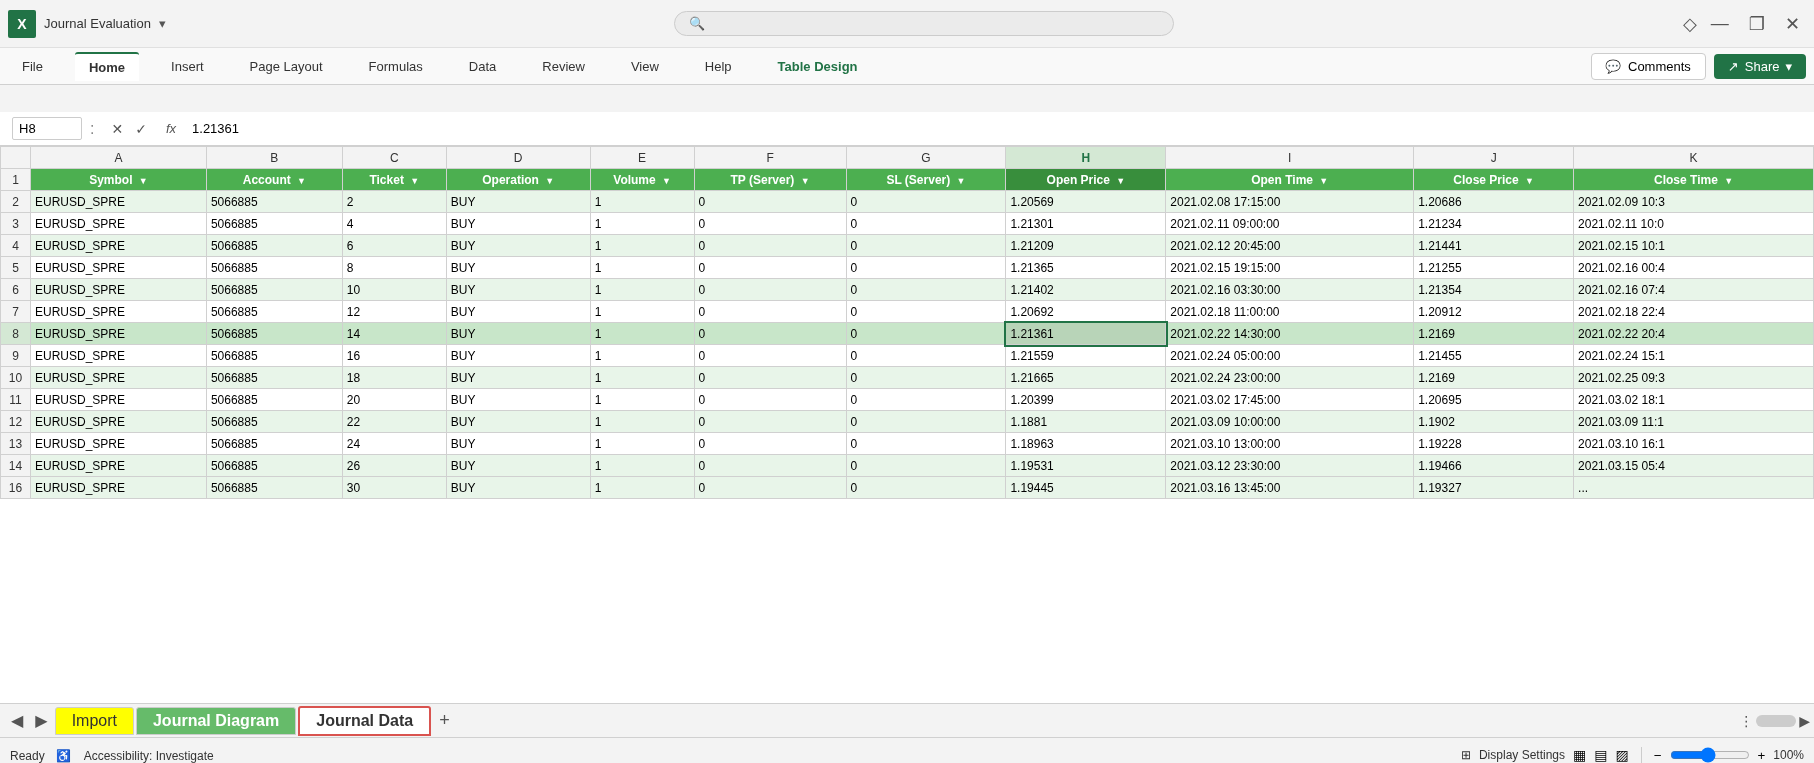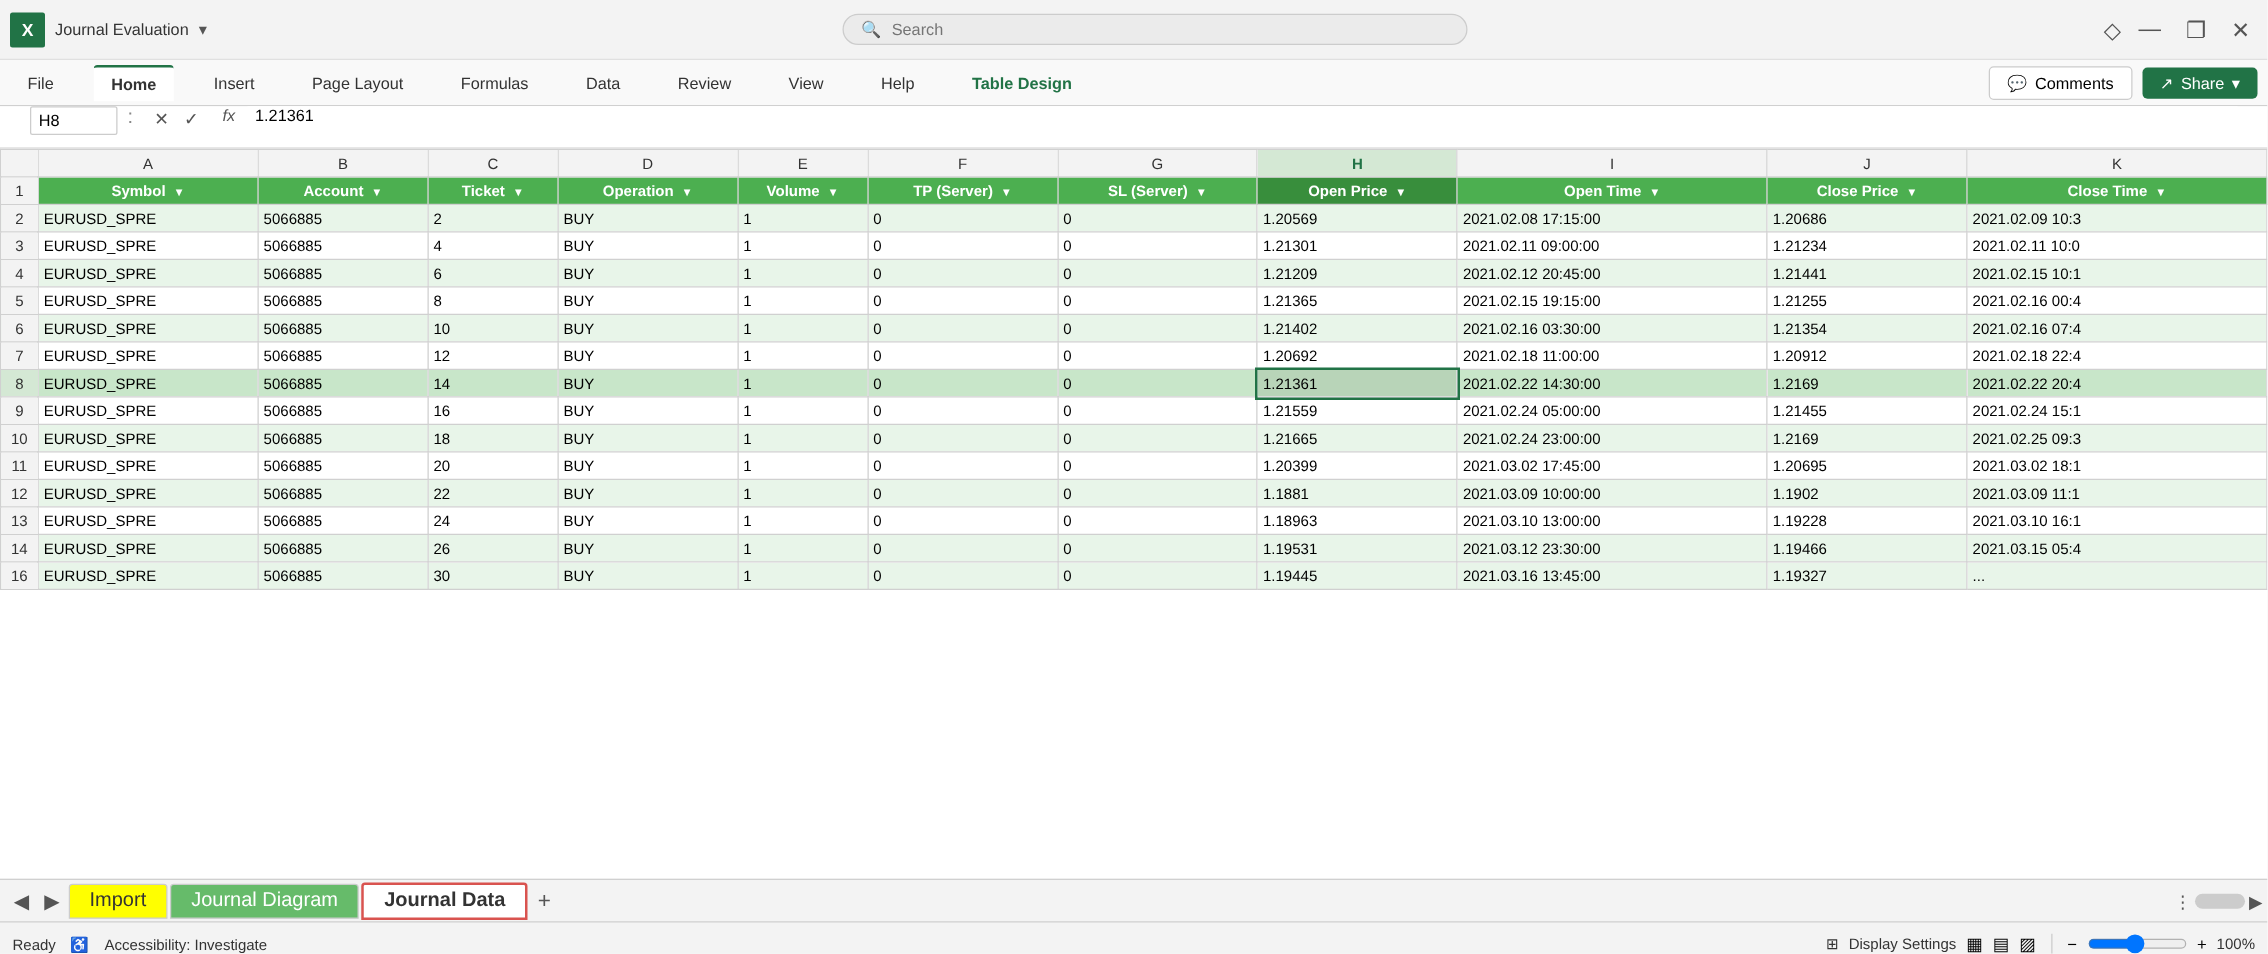--- a/index.html
+++ b/index.html
@@ -20,21 +20,21 @@
     .ribbon { background: #f9f9f9; border-bottom: 1px solid #d0d0d0; }
     .ribbon-tabs { display: flex; align-items: center; padding: 0 8px; height: 36px; gap: 18px; }
     .ribbon-tab { padding: 6px 14px; font-size: 13px; cursor: pointer; color: #333; border-radius: 3px 3px 0 0; }
     .ribbon-tab.active { background: white; border-top: 2px solid #217346; font-weight: 600; }
     .ribbon-tab.table-design { color: #217346; font-weight: 600; }
     .ribbon-actions { margin-left: auto; display: flex; gap: 8px; align-items: center; }
     .btn-comments { background: white; border: 1px solid #ccc; border-radius: 4px; padding: 5px 14px; font-size: 13px; cursor: pointer; display: flex; align-items: center; gap: 6px; }
     .btn-share { background: #217346; border: none; border-radius: 4px; padding: 5px 14px; font-size: 13px; color: white; cursor: pointer; display: flex; align-items: center; gap: 6px; }
 
     
-    .formula-bar { display: flex; align-items: flex-start; background: white; border-bottom: 1px solid #d0d0d0; height: 34px; padding: 0 24px; gap: 4px; }
+    .formula-bar { display: flex; align-items: center; background: white; border-bottom: 1px solid #d0d0d0; height: 34px; padding: 0 12px; gap: 4px; margin-top: 27px; }
     .cell-ref { min-width: 70px; border: 1px solid #ccc; border-radius: 2px; padding: 3px 6px; font-size: 13px; display: flex; align-items: center; }
     .formula-btns { display: flex; gap: 2px; padding: 0 4px; }
     .formula-btn { background: none; border: none; cursor: pointer; font-size: 14px; color: #555; padding: 2px 5px; }
     .fx-label { font-size: 13px; color: #555; padding: 0 6px; font-style: italic; }
     .formula-input { flex: 1; border: none; outline: none; font-size: 13px; padding: 0 6px; }
 
     
     .spreadsheet-container { flex: 1; display: flex; flex-direction: column; overflow: hidden; background: white; }
     .table-wrapper { flex: 1; overflow: auto; position: relative; }
     
@@ -70,21 +70,21 @@
     .col-k { min-width: 150px; max-width: 150px; }
 
     .dropdown-arrow { font-size: 9px; margin-left: 3px; }
 
     
     .sheet-tabs { display: flex; align-items: center; background: #f3f3f3; border-top: 1px solid #d0d0d0; height: 34px; padding: 0 4px; }
     .tab-nav { display: flex; gap: 2px; padding: 0 2px; }
     .tab-nav button { background: none; border: none; cursor: pointer; font-size: 16px; color: #555; padding: 2px 5px; }
     .sheet-tab { padding: 4px 16px; font-size: 16px; cursor: pointer; border: 1px solid transparent; border-radius: 3px 3px 0 0; background: #e0e0e0; color: #333; margin-right: 2px; }
     .sheet-tab.import { background: #ffff00; font-weight: normal; border: 1px solid #ccc; }
-    .sheet-tab.journal-diagram { background: #66bb6a; color: white; font-weight: normal; border: 1px solid #ccc; }
+    .sheet-tab.journal-diagram { background: #66bb6a; color: white; font-weight: bold; border: 1px solid #ccc; }
     .sheet-tab.journal-data { background: white; font-weight: bold; border: 2px solid #d9534f; color: #333; }
     .add-sheet { background: none; border: none; cursor: pointer; font-size: 18px; color: #555; padding: 2px 6px; }
     .sheet-scroll { margin-left: auto; display: flex; align-items: center; gap: 3px; }
     .sheet-scroll button { background: none; border: none; cursor: pointer; color: #555; font-size: 14px; }
 
     
     .status-bar { display: flex; align-items: flex-end; background: #f3f3f3; border-top: 1px solid #d0d0d0; height: 26px; padding: 0 10px; font-size: 12px; color: #333; }
     .status-left { display: flex; align-items: center; gap: 12px; }
     .status-right { margin-left: auto; display: flex; align-items: center; gap: 8px; }
     .zoom-level { font-size: 12px; }
@@ -101,21 +101,20 @@
 
 <div class="title-bar">
   <div class="title-bar-left">
     <div class="excel-logo">X</div>
     <span class="title-app">Journal Evaluation</span>
     <span style="cursor:pointer;color:#555;">▾</span>
   </div>
   <div class="title-bar-center">
     <div class="search-box">
       <span style="color:#888;">🔍</span>
-      <input type="text" placeholder="Search" style="">
     </div>
   </div>
   <div class="title-bar-right">
     <span style="font-size:18px;color:#555;">◇</span>
     <button class="title-btn">—</button>
     <button class="title-btn">❐</button>
     <button class="title-btn">✕</button>
   </div>
 </div>
 

